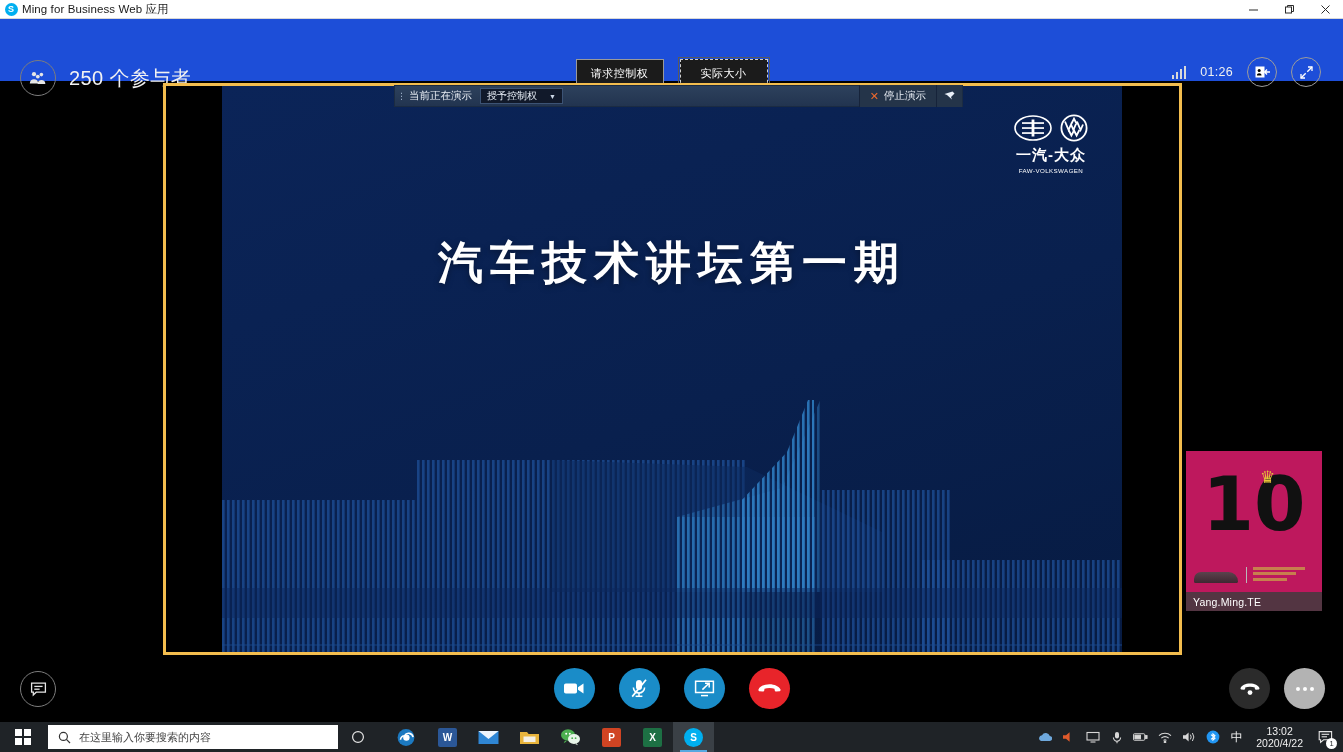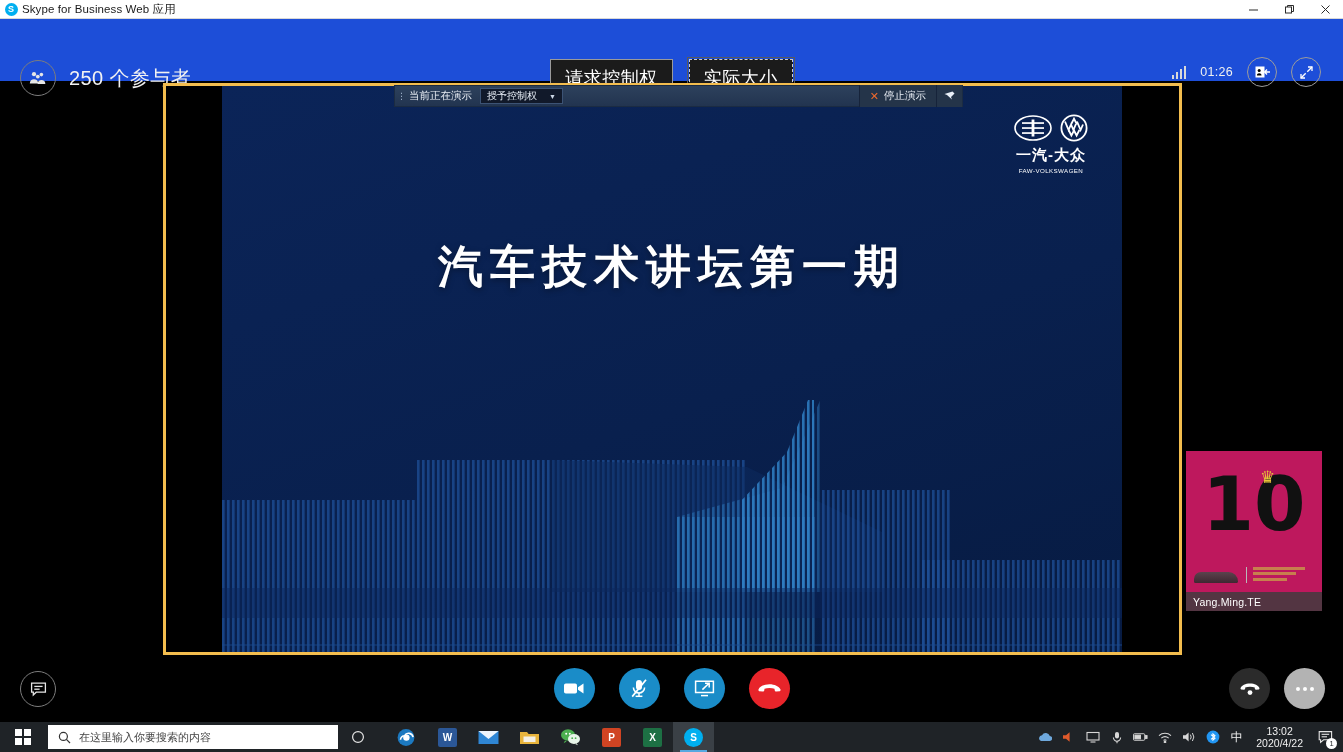--- a/index.html
+++ b/index.html
@@ -36,21 +36,21 @@
   .participants { position:absolute; left:20px; top:41px; display:flex; align-items:center; gap:13px; }
   .circ-btn {
     width:36px; height:36px; border-radius:50%; border:1px solid #7d7d7d;
     display:flex; align-items:center; justify-content:center; color:#e6e6e6; background:transparent;
   }
   .participants-label { color:#f2f2f2; font-size:20px; letter-spacing:.4px; }
 
   .hdr-center { position:absolute; left:0; top:40px; width:1343px; display:flex; justify-content:center; gap:16px; }
   .ctl-btn {
     background:#1b1b1b; border:1px solid #9a9a9a; color:#ffffff;
-    font-size:18px; padding:6px 14px; min-width:88px; text-align:center; letter-spacing:.5px;
+    font-size:11px; padding:6px 14px; min-width:88px; text-align:center; letter-spacing:.5px;
   }
   .ctl-btn.focused { border:1px dashed #cfcfcf; outline:1px solid #5a5a5a; outline-offset:1px; }
 
   .hdr-right { position:absolute; right:22px; top:38px; display:flex; align-items:center; gap:14px; }
   .signal { display:flex; align-items:flex-end; gap:1.5px; height:13px; }
   .signal i { display:block; width:2.5px; background:#d9d9d9; }
   .timer { color:#f0f0f0; font-size:12.5px; letter-spacing:.3px; }
   .hdr-circ { width:30px; height:30px; border-radius:50%; border:1px solid #9c9c9c;
     display:flex; align-items:center; justify-content:center; color:#fff; }
 
@@ -62,21 +62,21 @@
   .slide { position:absolute; left:56px; top:0; width:900px; height:566px; background:#0a2252; overflow:hidden; }
   .slide-grad { position:absolute; inset:0; background:linear-gradient(160deg,#0b2458 0%,#09204e 55%,#071b42 100%); }
 
   .logo { position:absolute; right:28px; top:28px; width:86px; text-align:center; color:#fff; }
   .logo-marks { display:flex; gap:8px; justify-content:center; align-items:center; }
   .logo-cn { font-size:15px; font-weight:bold; letter-spacing:1px; margin-top:4px; white-space:nowrap; }
   .logo-en { font-size:6.2px; letter-spacing:.4px; margin-top:2px; white-space:nowrap; }
 
   .slide-title {
     position:absolute; left:0; top:148px; width:900px; text-align:center;
-    color:#ffffff; font-family:Liberation Sans, sans-serif;
+    color:#ffffff; font-family:Liberation Mono, monospace;
     font-weight:bold; font-size:45px; line-height:1.45; letter-spacing:7px;
     text-shadow:0 2px 6px rgba(0,0,0,.35);
   }
   .slide-title .l2 { display:block; }
 
   .wave { position:absolute; left:0; bottom:0; width:900px; height:260px; }
 
   
   .pres-bar {
     position:absolute; left:228px; top:-1px; width:569px; height:22px;
@@ -155,21 +155,21 @@
 </style>
 </head>
 <body>
 
 <div id="app">
 
   <div class="titlebar">
     <div class="tb-icon">
       <div class="skype-glyph">S</div>
     </div>
-    <div class="tb-title">Skype for Business Web 应用</div>
+    <div class="tb-title">Ming for Business Web 应用</div>
     <div class="tb-controls">
       <div class="tb-btn">
         <svg width="11" height="11" viewBox="0 0 11 11">
             <line x1="1" y1="6" x2="10" y2="6" stroke="currentColor" stroke-width="1"></line>
           </svg>
       </div>
       <div class="tb-btn">
         <svg width="11" height="11" viewBox="0 0 11 11">
           <rect x="1.5" y="3" width="6" height="6" fill="none" stroke="currentColor" stroke-width="1"></rect>
           <path d="M3.5 3 V1.5 H9.5 V7.5 H8" fill="none" stroke="currentColor" stroke-width="1"></path>

